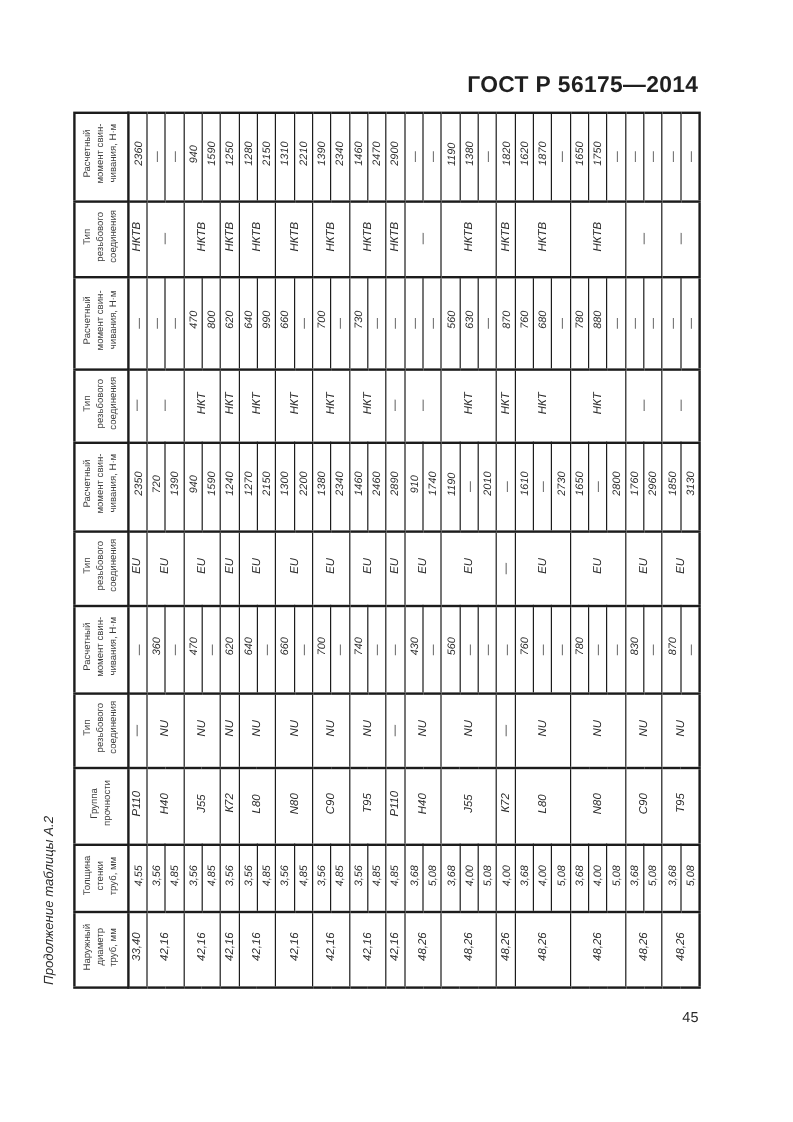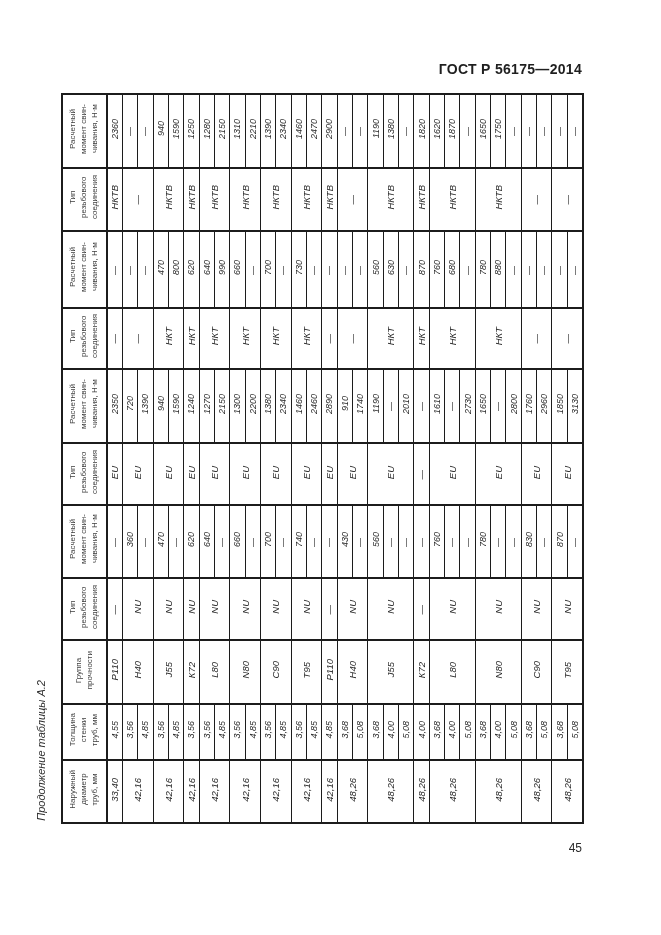--- a/index.html
+++ b/index.html
@@ -2,21 +2,21 @@
 <html><head>
 <meta charset="utf-8">
 <style>
   html,body{margin:0;padding:0;}
   body{
     width:661px;height:935px;background:#ffffff;position:relative;
     font-family:"Liberation Sans", sans-serif;color:#2a2a2a;overflow:hidden;
   }
   .docref{
     position:absolute;top:61px;right:79px;
-    font-size:14px;font-weight:bold;letter-spacing:.3px;color:#1f1f1f;
+    font-size:19px;font-weight:bold;letter-spacing:.3px;color:#1f1f1f;
   }
   .pagenum{
     position:absolute;top:841px;right:79px;
     font-size:12px;color:#2a2a2a;
   }
   .caption-wrap{
     position:absolute;left:31px;top:690px;width:20px;height:120px;
     display:flex;align-items:center;justify-content:center;
   }
   .rot{

